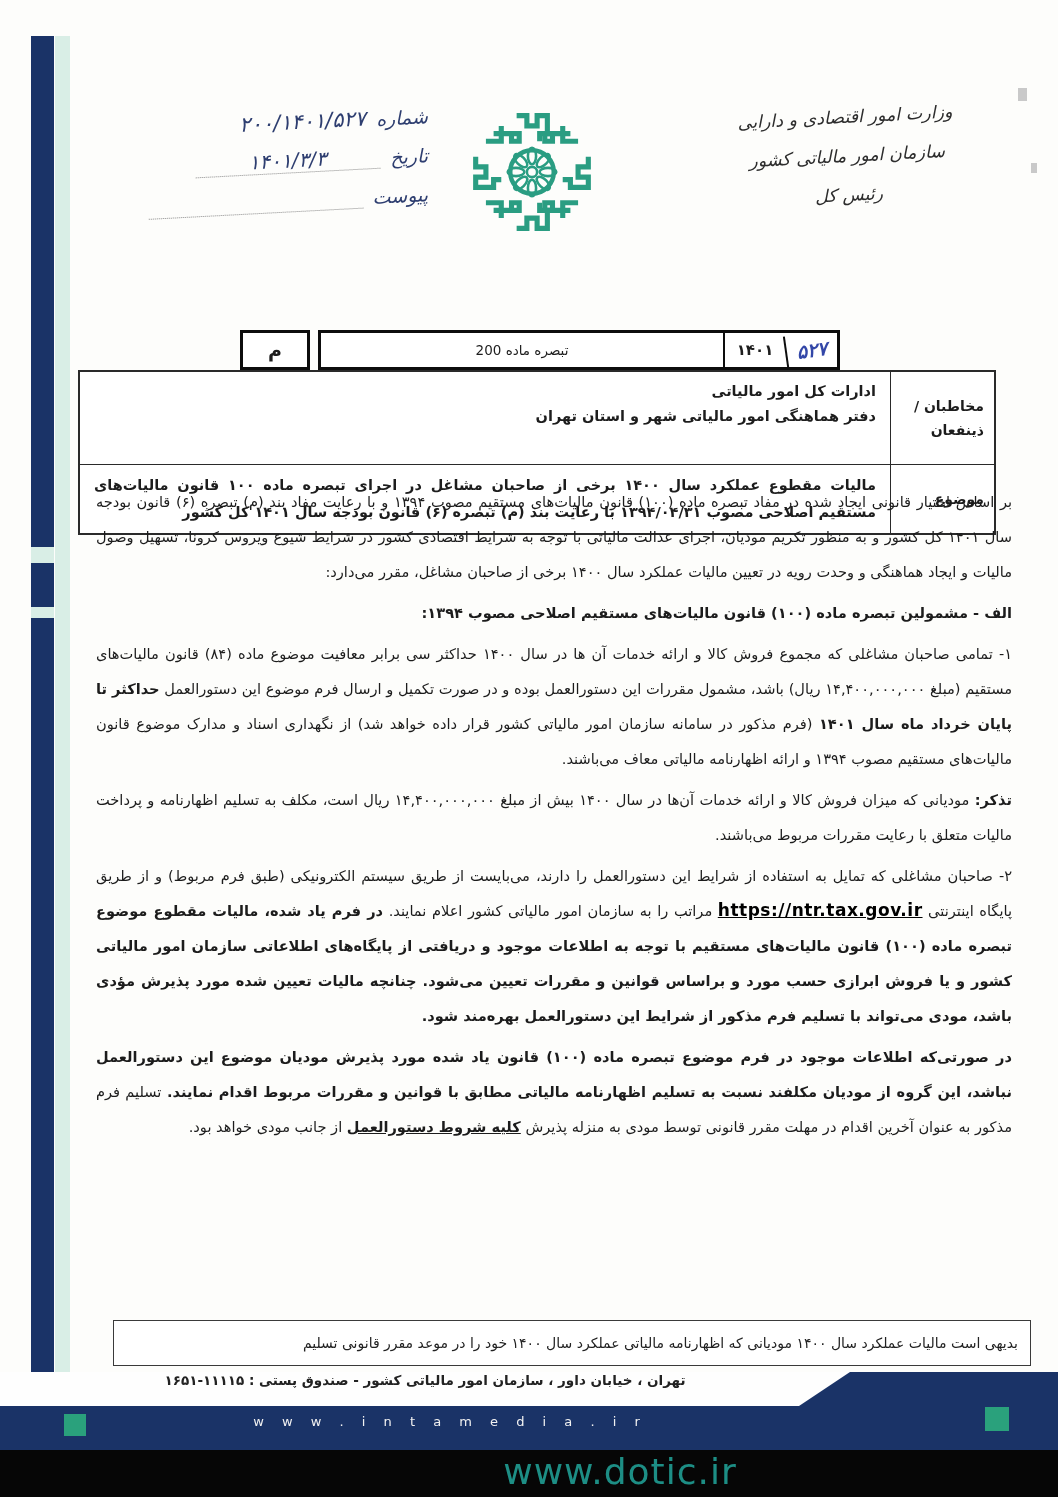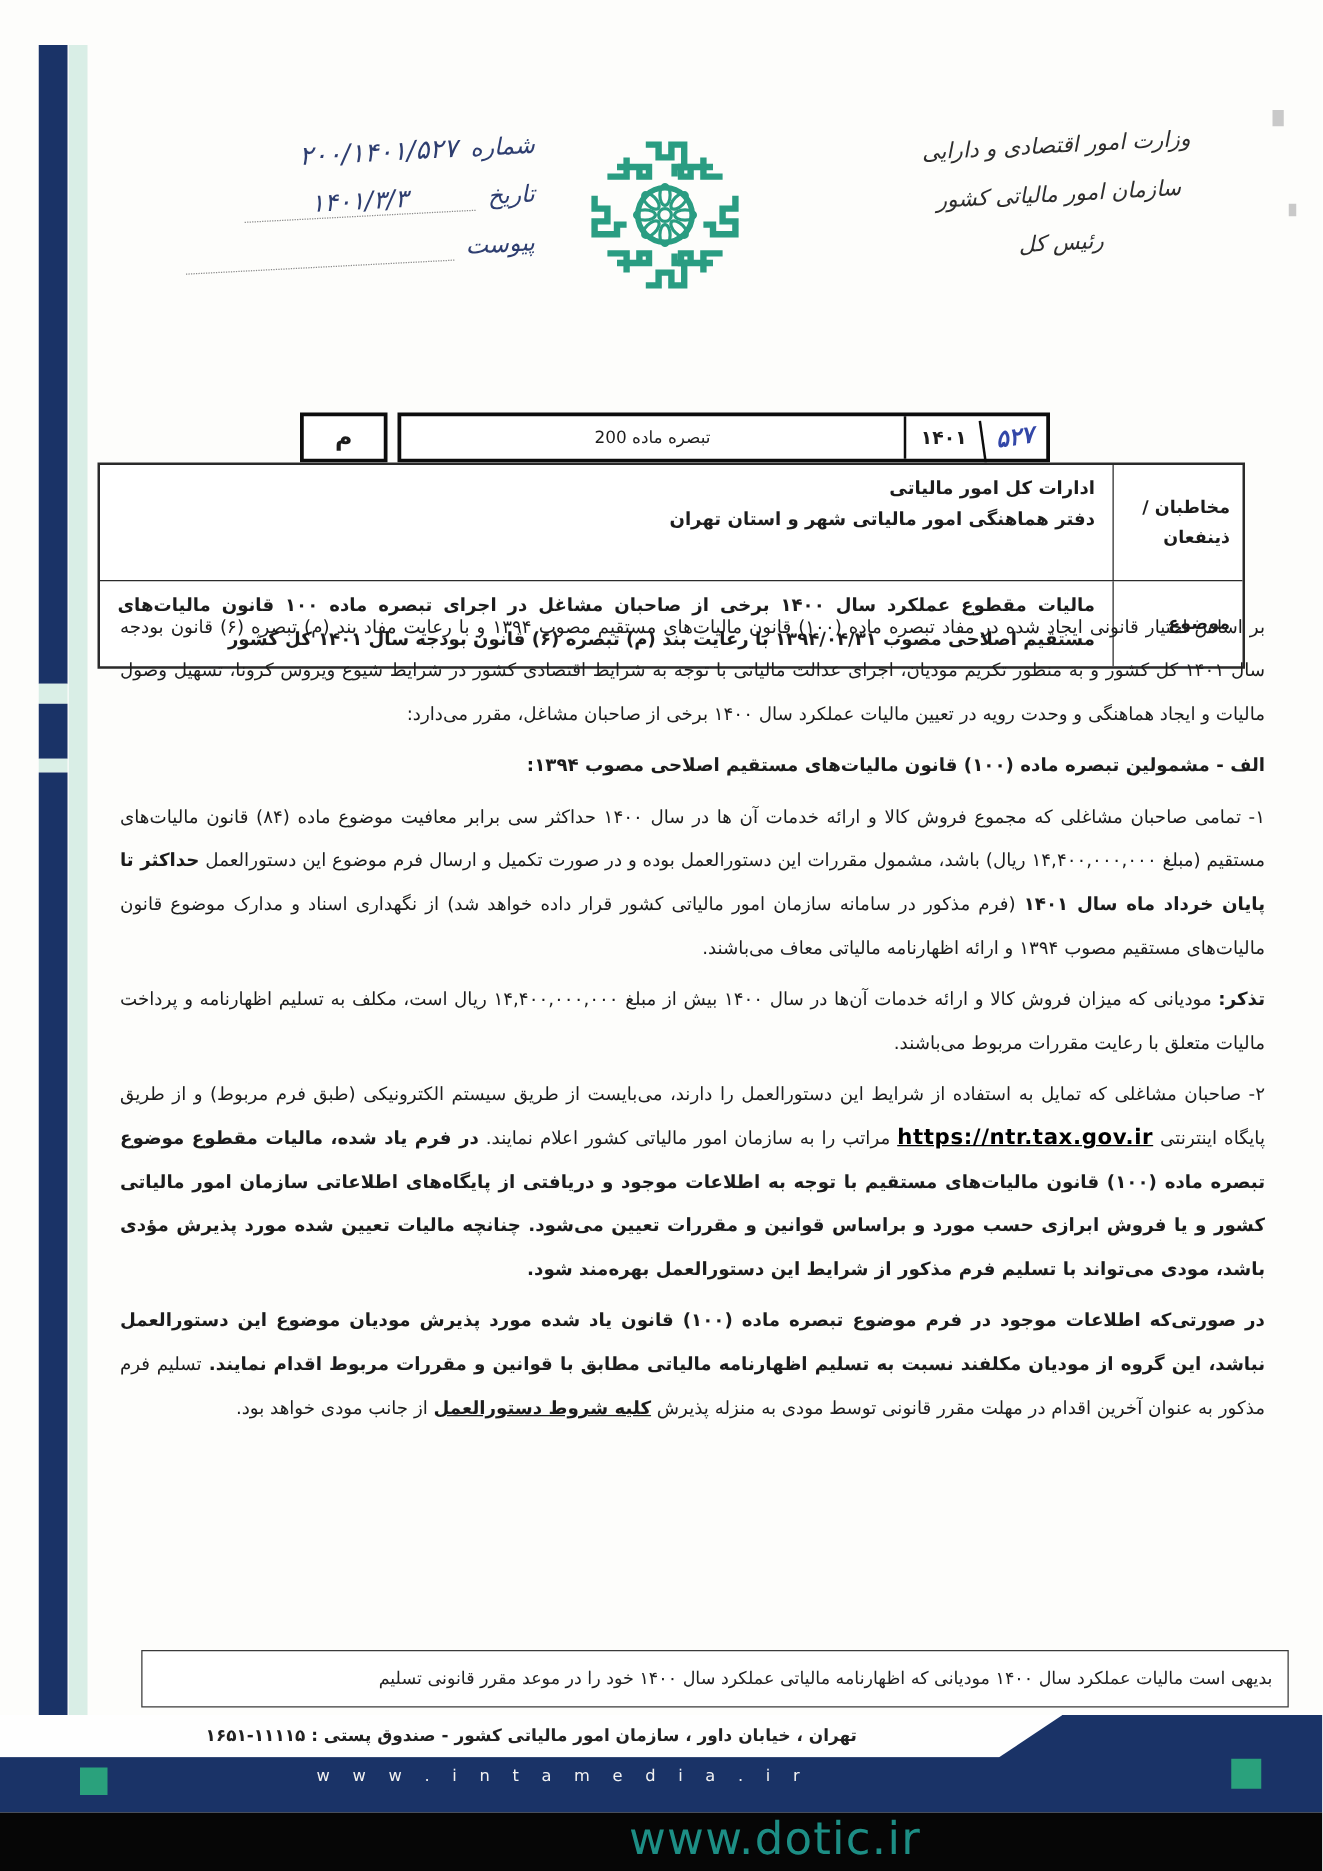--- a/index.html
+++ b/index.html
@@ -94,21 +94,21 @@
     position:absolute; top:1320px; left:78px; width:918px; height:46px;
     border:1.5px solid #3a3a3a; box-sizing:border-box; background:#fff;
     display:flex; align-items:center; padding:0 12px; direction:rtl;
     font-size:14px; color:#222;margin-left:35px;
   }
   
   .navy-band{position:absolute; top:1372px; left:0; width:1058px; height:78px;}
   .addr-strip{
     position:absolute; top:1372px; left:0; width:850px; height:34px; background:#fefefe;
     clip-path:polygon(0 0, 100% 0, 94% 100%, 0 100%);
-    display:flex; align-items:center; justify-content:center;
+    display:flex; justify-content:center;
     direction:rtl; font-size:13.5px; font-weight:bold; color:#222;
   }
   .green-sq{position:absolute; background:#2aa17c;}
   .intamedia{
     position:absolute; top:1414px; left:240px; width:420px; text-align:center;
     color:#f2f2f2; font-size:13px; letter-spacing:7px; white-space:nowrap;
   }
   .black-band{position:absolute; top:1450px; left:0; width:1058px; height:47px; background:#060606;}
   .dotic{
     position:absolute; top:1451px; left:170px; width:900px; text-align:center;

